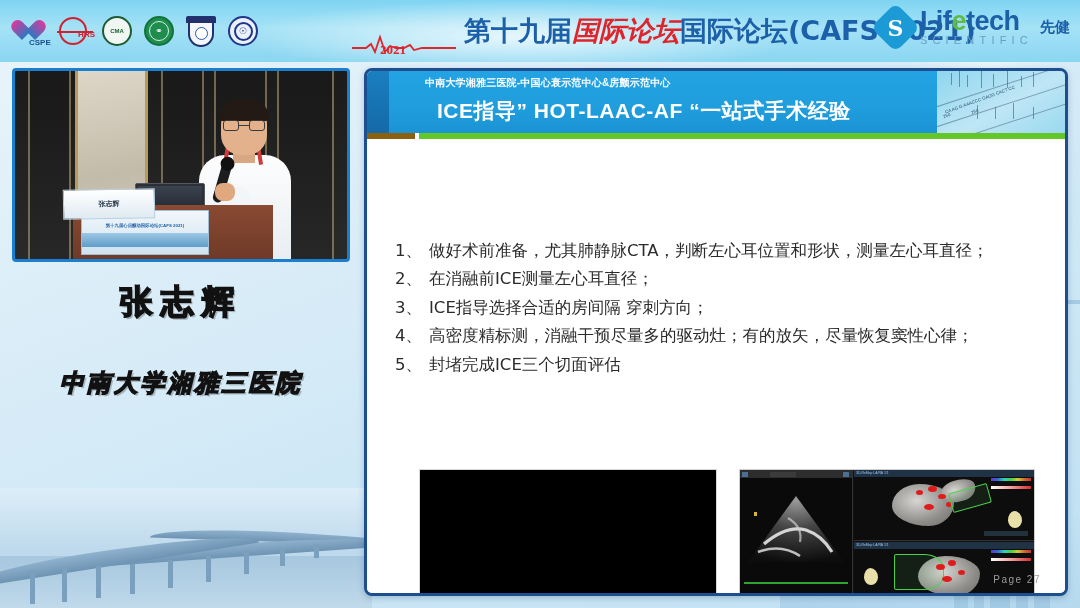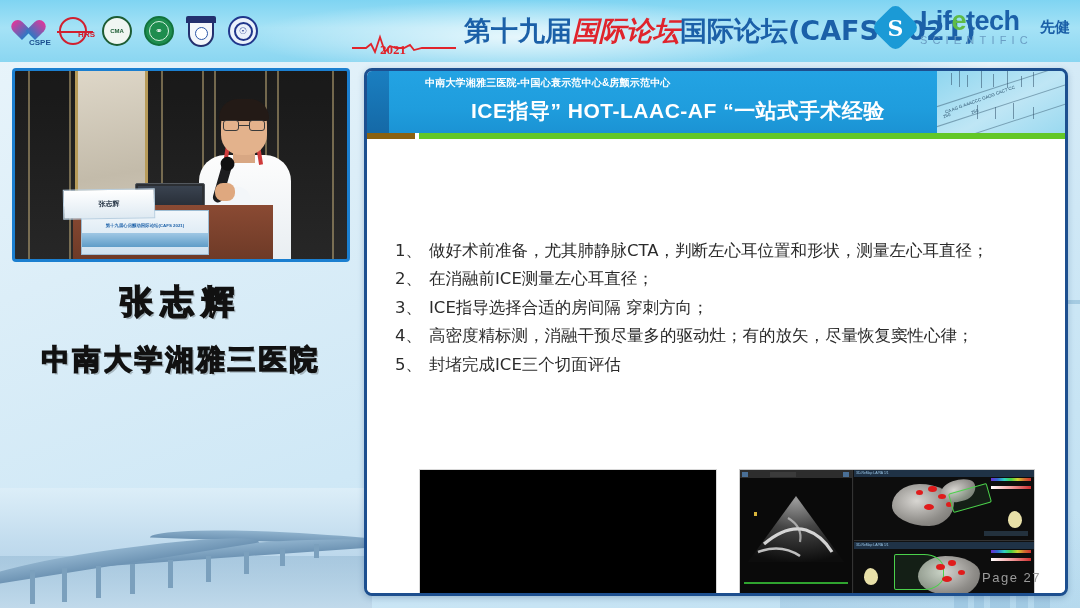--- a/index.html
+++ b/index.html
@@ -156,44 +156,44 @@
 
   
   #speaker-name-block { position:absolute; left:12px; top:280px; width:338px; text-align:center; }
   #speaker-name {
     font-size: 33px; font-weight: bold; color:#fdfdfd;
     font-family:"DejaVu Serif", serif; letter-spacing: 8px;
     -webkit-text-stroke: 1.6px #111; text-shadow: 2px 2px 0 rgba(0,0,0,.25);
     line-height: 1.35;
   }
   #speaker-affil {
-    margin-top: 16px; font-size: 28px; font-weight:bold; color:#fdfdfd;
+    margin-top: 42px; font-size: 24px; font-weight:bold; color:#fdfdfd;
     font-family:"DejaVu Serif", serif; letter-spacing: 3px;
-    -webkit-text-stroke: 1.4px #111; text-shadow: 2px 2px 0 rgba(0,0,0,.22);
+    -webkit-text-stroke: 1.4px #111; text-shadow: 2px 2px 0 rgba(0,0,0,.22); font-style: italic;
   }
 
   
   #slide {
     position:absolute; left:364px; top:68px; width: 704px; height: 528px;
     background:#ffffff; border: 3px solid #1d4f8f; border-radius: 8px; overflow:hidden;
     box-shadow: 0 2px 6px rgba(20,60,110,.25);
   }
   #slide-leftband { position:absolute; left:0; top:0; width:22px; height:70px;
                     background: linear-gradient(180deg,#1a7fc1,#1466a3); }
   #slide-header { position:absolute; left:22px; top:0; right:0; height:62px;
                   background: linear-gradient(180deg,#23a3e3 0%, #1f9ddd 60%, #1b93d4 100%); }
   #slide-header-deco { position:absolute; right:0; top:0; width:128px; height:62px; overflow:hidden;
                        background: linear-gradient(150deg,#8fd6ef,#bfe6f5 55%,#9ad9f0); }
   .chromo { position:absolute; height:1.2px; background:rgba(60,95,120,.5); }
   .chromo-peak { position:absolute; width:1.4px; background:rgba(50,80,105,.55); }
   .chromo-lbl { position:absolute; font-size:4.5px; color:#2f5570; transform: rotate(-20deg); }
   #slide-subtitle { position:absolute; left:36px; top:5px; font-size:10px; font-weight:bold; color:#ffffff;
                     letter-spacing:.2px; z-index:3; }
   #slide-title { position:absolute; left:48px; top:26px; font-size:21px; font-weight:bold; color:#ffffff;
-                 letter-spacing:.5px; z-index:3; white-space:nowrap;margin-left:34px; }
+                 letter-spacing:.5px; z-index:3; white-space:nowrap; }
   #rule-brown { position:absolute; left:0; top:62px; width:48px; height:6px; background:#8a6110; }
   #rule-green { position:absolute; left:52px; top:62px; right:128px; height:6px; background:#63c727; }
   #rule-green2{ position:absolute; right:0; top:62px; width:128px; height:6px; background:#63c727; }
   #slide-body { position:absolute; left:0; top:68px; right:0; bottom:0; background:#fff; }
 
   #bullets { position:absolute; left:28px; top:100px; right:34px; }
   .bullet { display:flex; font-size:16.5px; color:#2b2b2b; line-height:1.42; margin-bottom: 5px;
             font-family:"DejaVu Sans", sans-serif; }
   .bullet .num { flex:0 0 auto; width: 34px; }
   .bullet .txt { flex:1 1 auto; }
@@ -215,21 +215,21 @@
   .ice-map-tb span { position:absolute; left:2px; top:1px; font-size:3.4px; color:#9bc7e8; }
   .ice-mesh { position:absolute; background: radial-gradient(ellipse at 40% 40%, #d8d6d2, #8f8d89 60%, #6b6966);
               border-radius: 44% 56% 40% 60% / 52% 44% 56% 48%; }
   .ice-red { position:absolute; background:#e01b1b; border-radius:50%; }
   .ice-cone { position:absolute; border:1px solid #4bd14b; background: rgba(90,200,110,.10); }
   .ice-cbar { position:absolute; right:3px; height:3px; width:40px;
               background: linear-gradient(90deg,#6b2fd0,#2f6bd0,#2fd0c0,#46d046,#d0d02f,#d06b2f,#d02f2f); }
   .ice-cbar2 { position:absolute; right:3px; height:3px; width:40px;
               background: linear-gradient(90deg,#ffffff,#f2a0a0,#d02f2f); }
   .ice-heart { position:absolute; width:14px;height:17px;background:#e8e0a8; border-radius:45% 55% 50% 50%/55% 55% 45% 45%;}
-  #page-num { position:absolute; right: 24px; bottom: 8px; font-size: 13px; color:#9b9b9b;
+  #page-num { position:absolute; right: 24px; bottom: 8px; font-size: 10px; color:#9b9b9b;
               letter-spacing:1.5px; }
 </style>
 </head>
 <body>
 
 <div id="bg-city">
   <div class="tower" style="right:30px;width:16px;height:120px;"></div>
   <div class="tower" style="right:52px;width:12px;height:90px;"></div>
   <div class="tower" style="right:70px;width:20px;height:140px;"></div>
   <div class="tower" style="right:96px;width:10px;height:70px;"></div>

